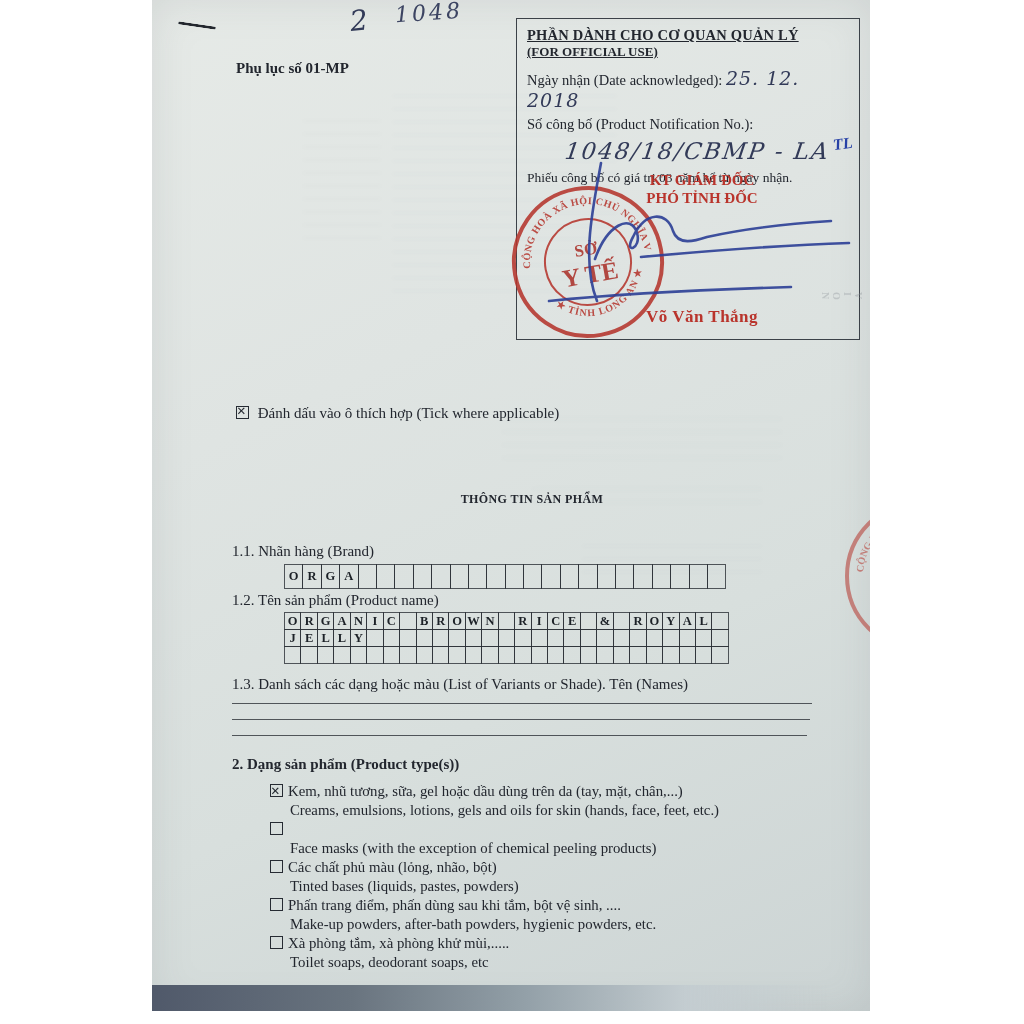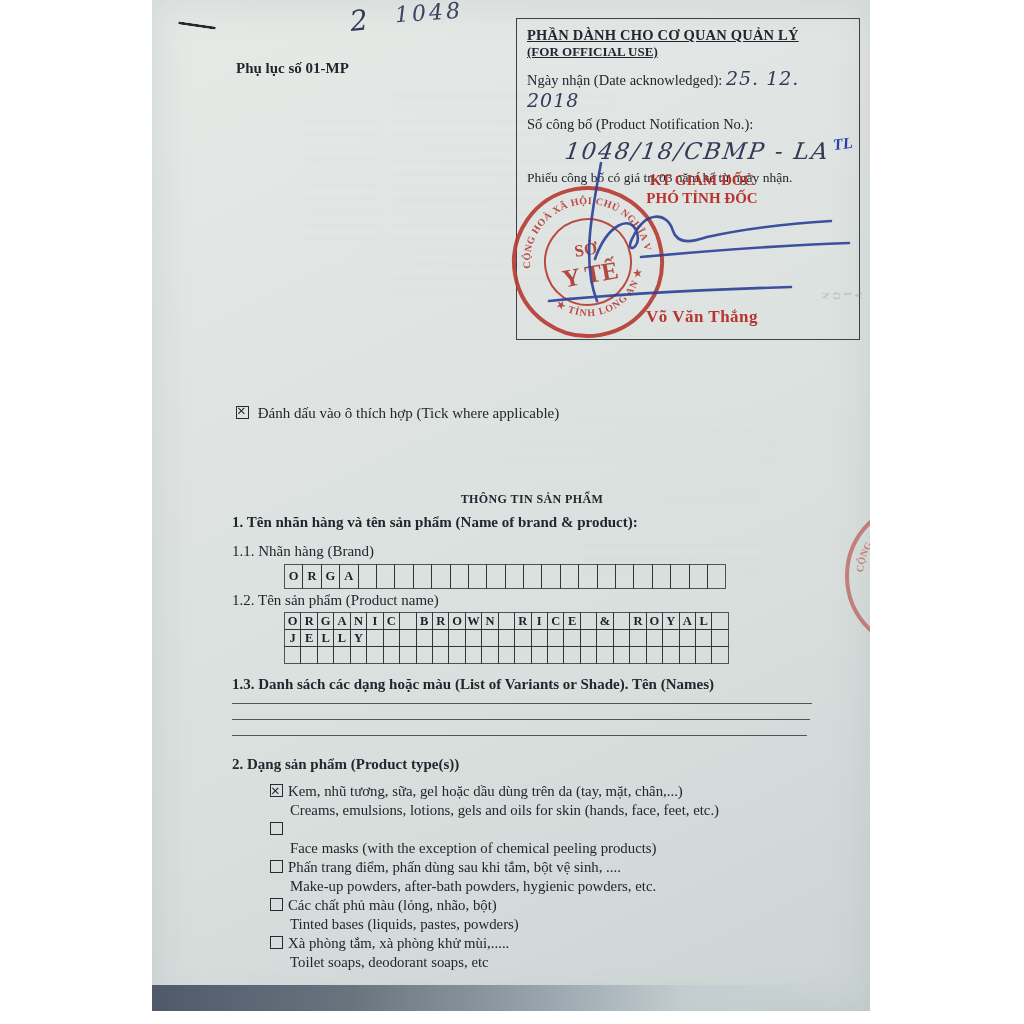--- a/index.html
+++ b/index.html
@@ -147,21 +147,20 @@
 
   <div class="abs lbl" style="left:84px;top:405px;">
     <span class="cb checked"></span>
     <span>Đánh dấu vào ô thích hợp (Tick where applicable)</span>
   </div>
 
   <div class="center-block" style="top:453px;">
     <div class="title-vi" style="font-size:12px;margin-top:39px;">THÔNG TIN SẢN PHẨM</div>
   </div>
 
-  <div class="abs lbl bold" style="left:80px;top:514px;">1. Tên nhãn hàng và tên sản phẩm (Name of brand &amp; product):</div>
   <div class="abs lbl" style="left:80px;top:543px;">1.1. Nhãn hàng (Brand)</div>
 
   <div class="grid" style="left:133px;top:565px;">
       <div class="grid-row">
         <div class="cell" style="width: 19.4px; height: 25px;">O</div>
         <div class="cell" style="width: 19.4px; height: 25px;">R</div>
         <div class="cell" style="width: 19.4px; height: 25px;">G</div>
         <div class="cell" style="width: 19.4px; height: 25px;">A</div>
         <div class="cell" style="width: 19.4px; height: 25px;"></div>
         <div class="cell" style="width: 19.4px; height: 25px;"></div>
@@ -271,44 +270,44 @@
         <div class="cell" style="width: 17.45px; height: 18px;"></div>
         <div class="cell" style="width: 17.45px; height: 18px;"></div>
         <div class="cell" style="width: 17.45px; height: 18px;"></div>
         <div class="cell" style="width: 17.45px; height: 18px;"></div>
         <div class="cell" style="width: 17.45px; height: 18px;"></div>
         <div class="cell" style="width: 17.45px; height: 18px;"></div>
         <div class="cell" style="width: 17.45px; height: 18px;"></div>
       </div>
     </div>
 
-  <div class="abs lbl" style="left:80px;top:676px;font-weight:bold;">1.3. Danh sách các dạng hoặc màu (List of Variants or Shade). Tên (Names)</div>
+  <div class="abs lbl" style="left:80px;top:676px;">1.3. Danh sách các dạng hoặc màu (List of Variants or Shade). Tên (Names)</div>
   <div class="vline" style="left:80px;top:703px;width:580px;"></div>
   <div class="vline" style="left:80px;top:719px;width:578px;"></div>
   <div class="vline" style="left:80px;top:735px;width:575px;"></div>
 
   <div class="abs lbl bold" style="left:80px;top:756px;">2. Dạng sản phẩm (Product type(s))</div>
 
   <div class="abs" style="left:118px;top:782px;width:560px;">
     <div class="opt">
       <span class="cb checked"></span><span>Kem, nhũ tương, sữa, gel hoặc dầu dùng trên da (tay, mặt, chân,...)</span>
       <div class="en">Creams, emulsions, lotions, gels and oils for skin (hands, face, feet, etc.)</div>
     </div>
     <div class="opt">
       <span class="cb"></span>
       <div class="en">Face masks (with the exception of chemical peeling products)</div>
     </div>
     <div class="opt">
+      <span class="cb"></span><span>Các chất phủ màu (lỏng, nhão, bột)</span>
+      <div class="en">Tinted bases (liquids, pastes, powders)</div>
+    </div>
+    <div class="opt">
       <span class="cb"></span><span>Phấn trang điểm, phấn dùng sau khi tắm, bột vệ sinh, ....</span>
       <div class="en">Make-up powders, after-bath powders, hygienic powders, etc.</div>
     </div>
     <div class="opt">
-      <span class="cb"></span><span>Các chất phủ màu (lỏng, nhão, bột)</span>
-      <div class="en">Tinted bases (liquids, pastes, powders)</div>
-    </div>
-    <div class="opt">
       <span class="cb"></span><span>Xà phòng tắm, xà phòng khử mùi,.....</span>
       <div class="en">Toilet soaps, deodorant soaps, etc</div>
     </div>
   </div>
 
   <div class="bottom-shade"></div>
 </div>
 
 </body></html>

